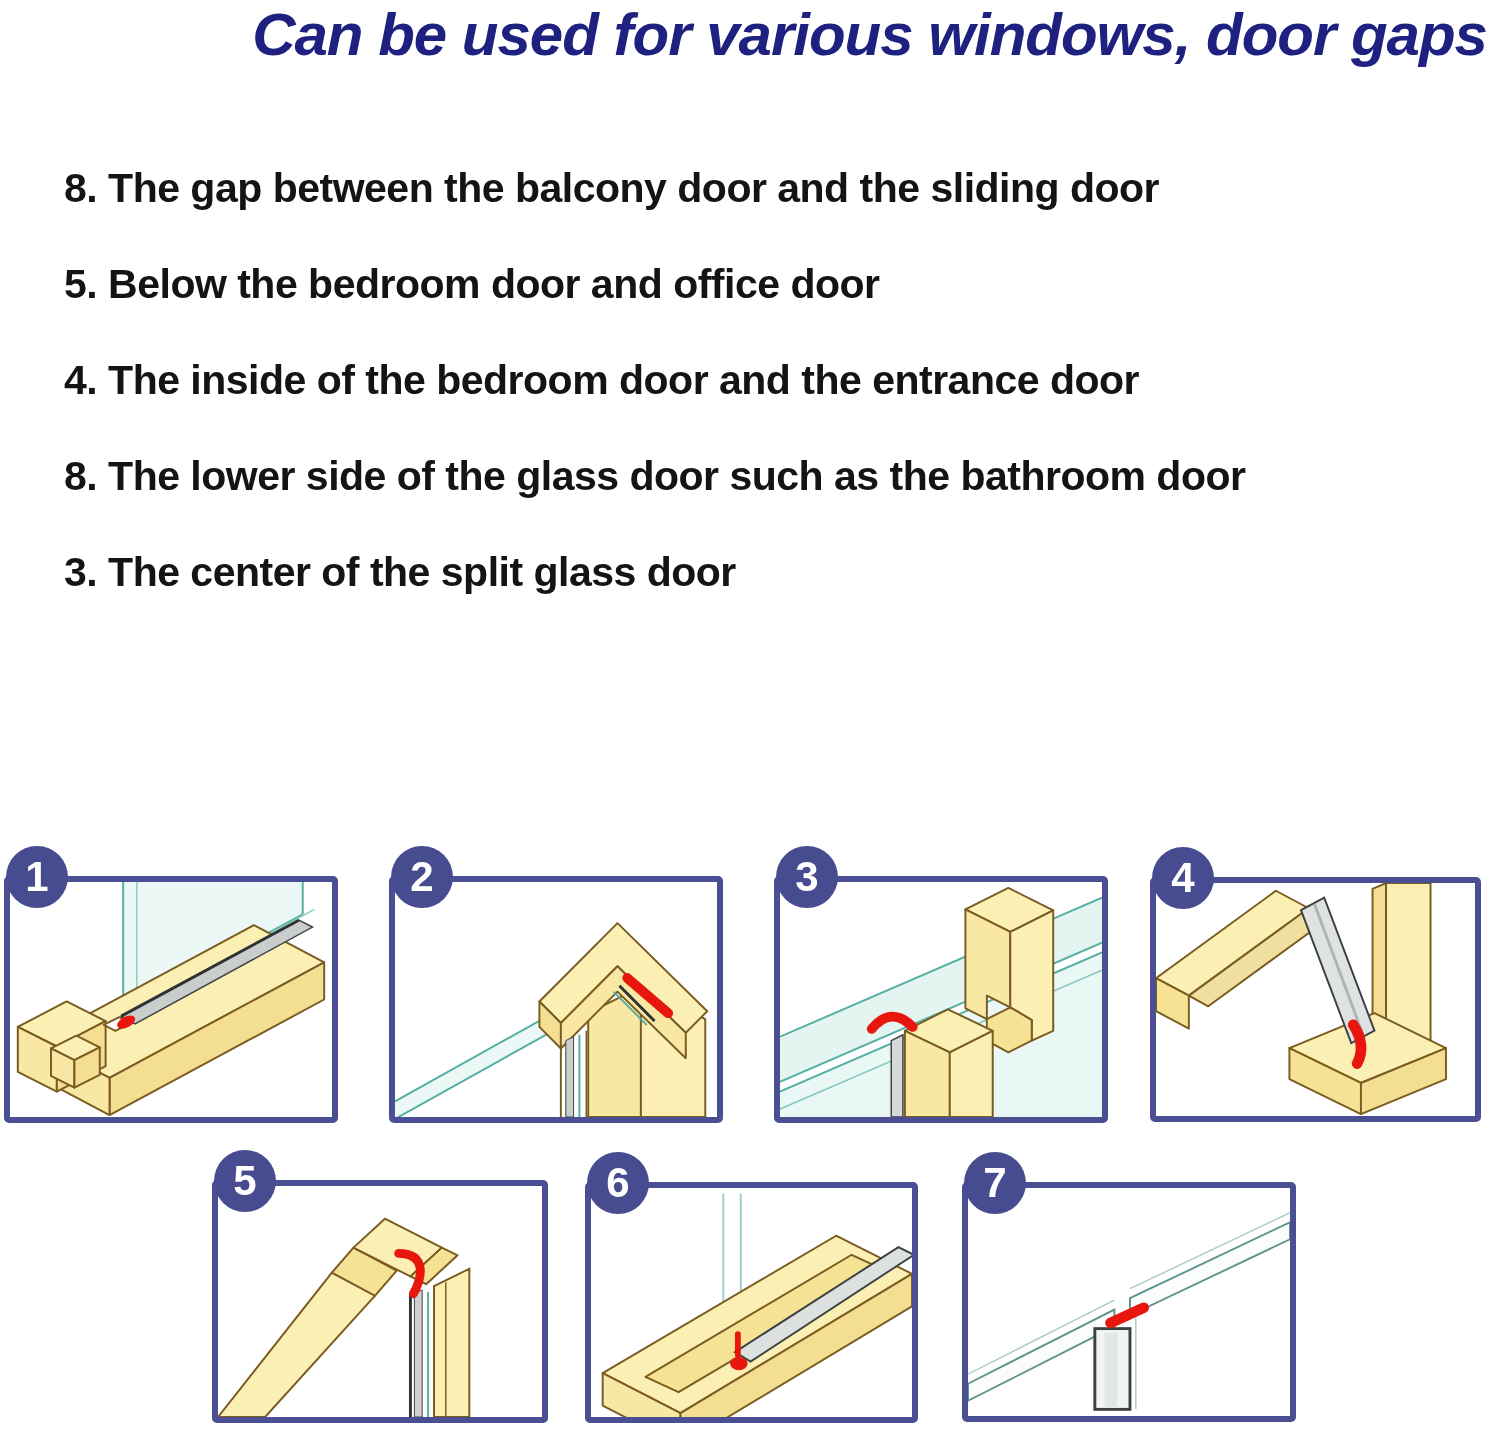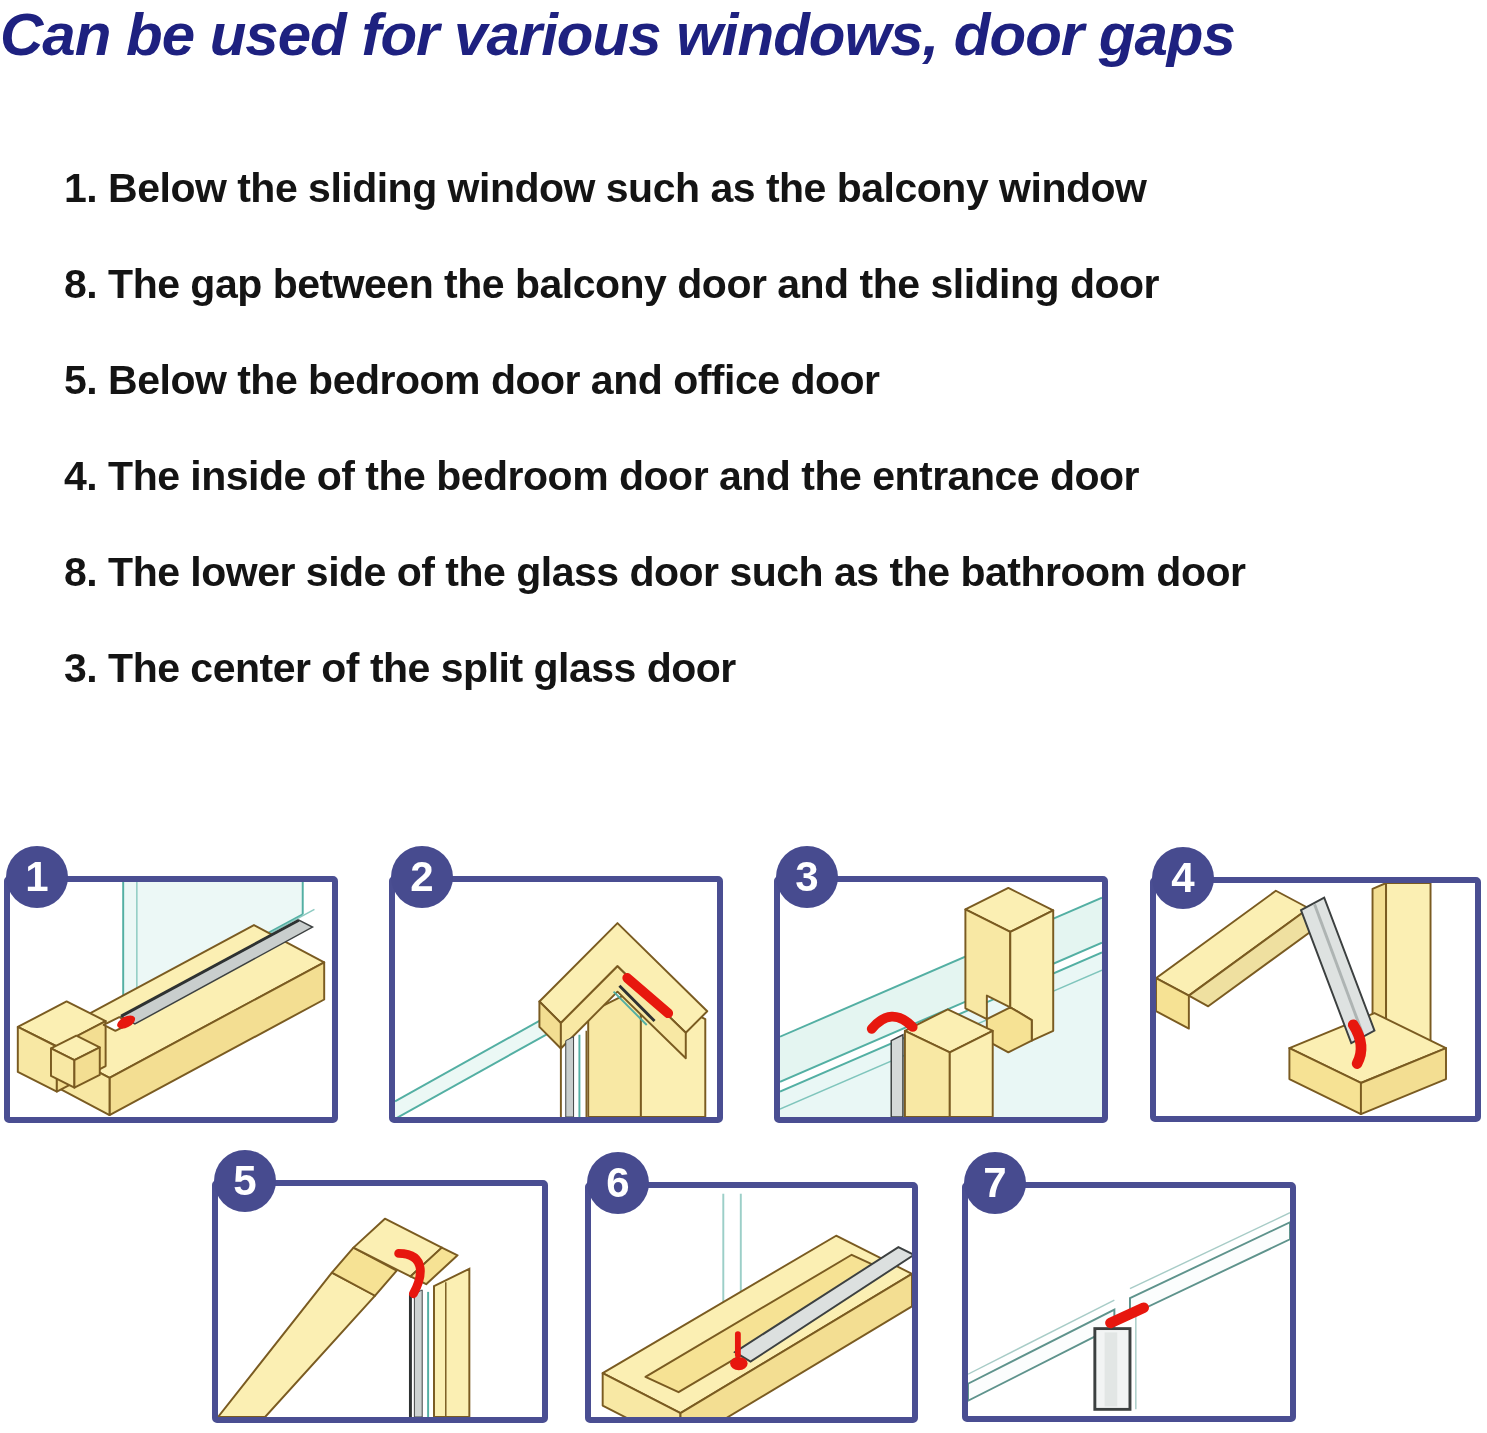--- a/index.html
+++ b/index.html
@@ -1,18 +1,18 @@
 <!DOCTYPE html>
 <html><head>
 <meta charset="utf-8">
 <style>
   html,body{margin:0;padding:0;background:#fff;}
   .page{position:relative;width:1487px;height:1433px;background:#ffffff;overflow:hidden;
         font-family:"Liberation Sans",sans-serif;}
-  .title{position:absolute;top:0px;left:0;right:0;margin:0;text-align:left;
+  .title{position:absolute;top:0px;left:0;right:0;margin:0;text-align:right;
          font-size:60px;font-weight:bold;font-style:italic;letter-spacing:-1px;
          color:#1E2180;white-space:nowrap;}
   .use-list{position:absolute;top:168px;left:64px;margin:0;padding:0;list-style:none;}
   .use-list li{font-size:41px;line-height:1;font-weight:bold;color:#141414;
                letter-spacing:-0.5px;margin-bottom:55px;white-space:nowrap;}
   .panel{position:absolute;box-sizing:border-box;border:6px solid #4A4E92;
          border-radius:5px;background:#ffffff;}
   .panel svg{display:block;width:100%;height:100%;}
   .badge{position:absolute;left:-4px;top:-36px;width:62px;height:62px;border-radius:50%;
          background:#474B8F;color:#ffffff;display:flex;align-items:center;justify-content:center;
@@ -26,21 +26,20 @@
   .p7{left:962px;top:1182px;width:334px;height:240px;}
 </style>
 </head>
 <body>
 
 <div class="page">
 
   <h1 class="title">Can be used for various windows, door gaps</h1>
 
   <ul class="use-list">
-    <li>1. Below the sliding window such as the balcony window</li>
     <li>8. The gap between the balcony door and the sliding door</li>
     <li>5. Below the bedroom door and office door</li>
     <li>4. The inside of the bedroom door and the entrance door</li>
     <li>8. The lower side of the glass door such as the bathroom door</li>
     <li>3. The center of the split glass door</li>
   </ul>
 
   <div class="panel p1">
     <span class="badge">
         <span>1</span>

